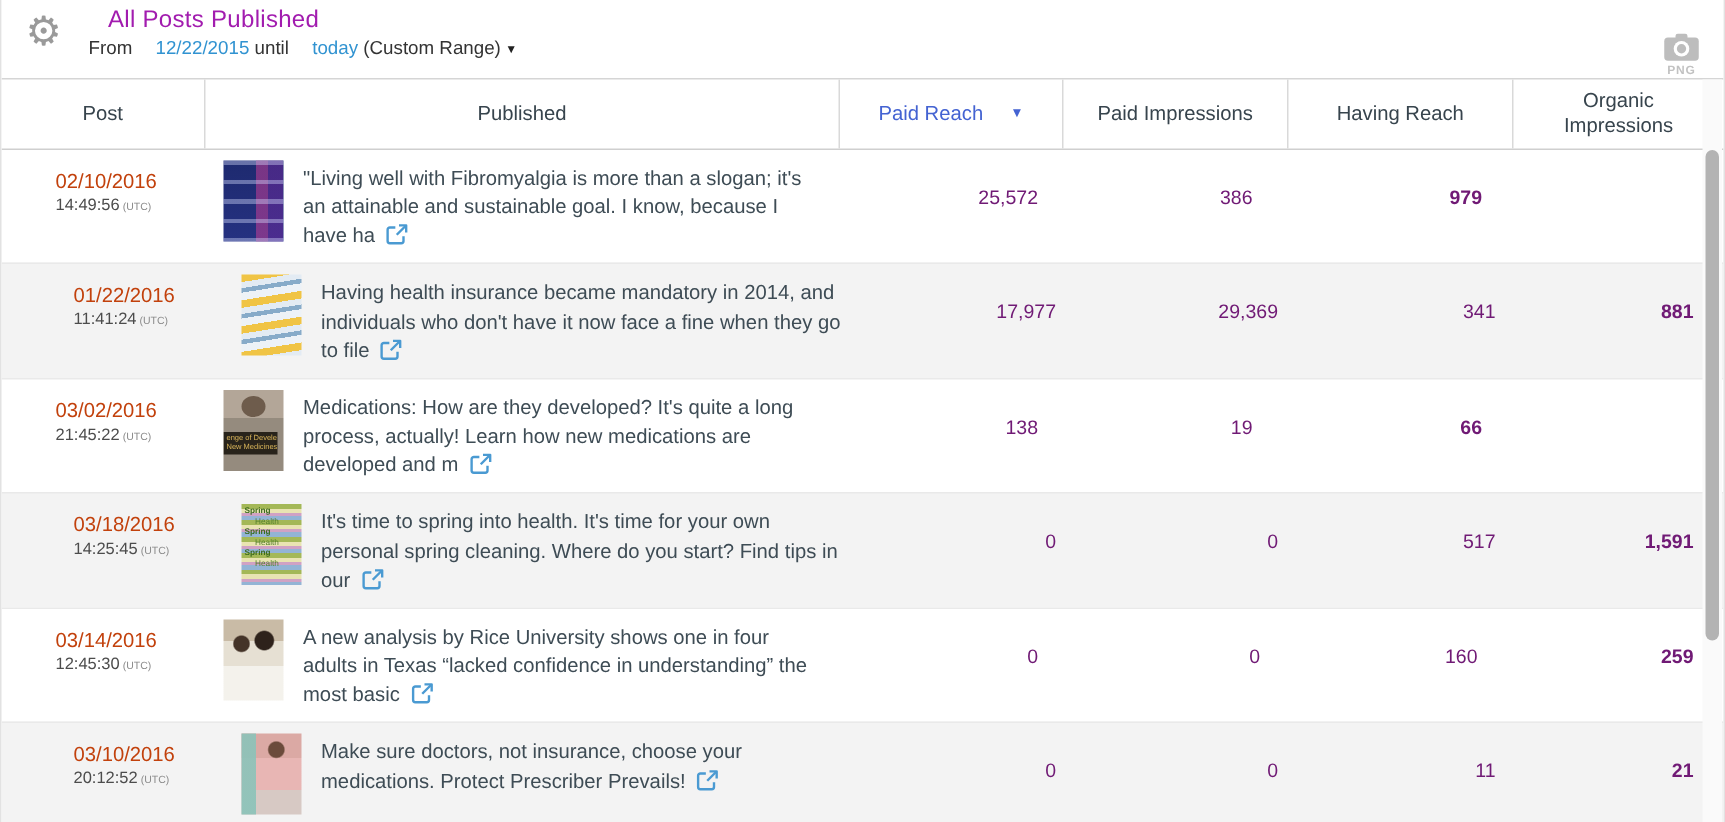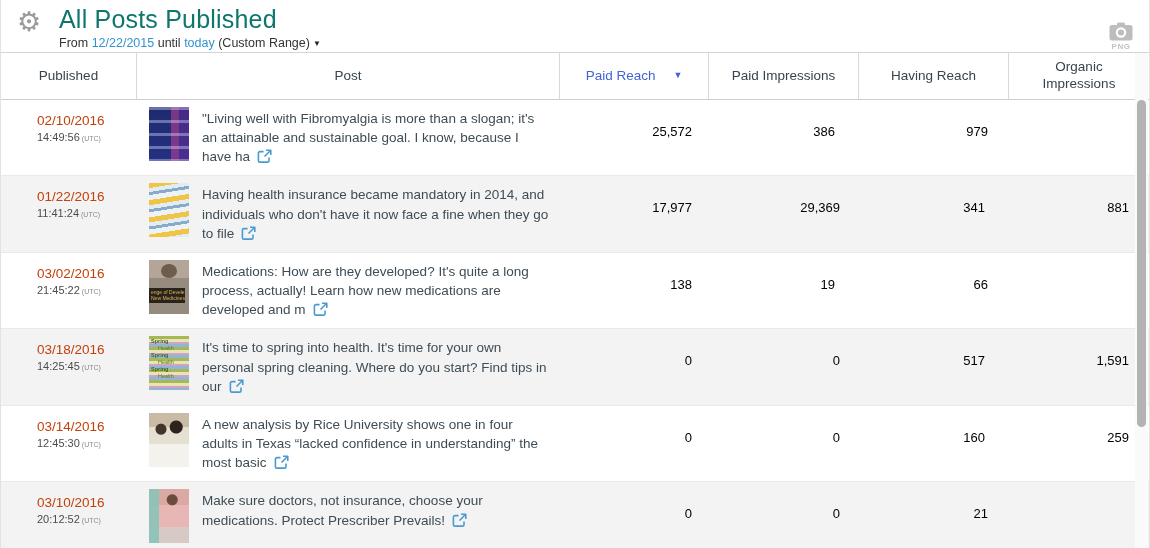--- a/index.html
+++ b/index.html
@@ -10,23 +10,23 @@
     overflow:hidden; border-left:1px solid #e2e2e2; border-right:1px solid #e2e2e2;
   }
 
   
   .topbar { position:relative; height:52px; background:#fff; }
   .gear {
     position:absolute; left:16px; top:8px; font-family:"DejaVu Sans", sans-serif;
     font-size:27px; color:#9a9a9a; cursor:pointer; line-height:1;
   }
   .titleblock { position:absolute; left:58px; top:5px; }
-  .page-title { font-size:25px; color:#0f766e; font-weight:400; letter-spacing:.2px; }
+  .page-title { font-size:16px; color:#a21caf; font-weight:400; letter-spacing:.2px;margin-left:13px; }
   .subtitle { font-size:12.5px; color:#333; margin-top:2px; }
-  .subtitle .lnk { color:#3193d1; cursor:pointer; }
+  .subtitle .lnk { color:#3193d1; cursor:pointer;margin-left:12px; }
   .subtitle .caret { font-size:8px; color:#222; margin-left:3px; vertical-align:1px; }
   .export-btn {
     position:absolute; right:10px; top:22px; width:36px; text-align:center;
     color:#bdbdbd; cursor:pointer;
   }
   .export-btn .cam { display:block; margin:0 auto; }
   .export-btn .fmt { font-size:8px; font-weight:bold; color:#c2c2c2; letter-spacing:.5px; margin-top:1px; }
 
   
   .grid-row { display:grid; grid-template-columns:135px 423px 149px 150px 150px 1fr; }
@@ -36,45 +36,45 @@
   .th {
     display:flex; align-items:center; justify-content:center; text-align:center;
     font-size:13.5px; color:#37444d; padding:0 14px; line-height:1.25;
   }
   .th + .th { border-left:1px solid #d9d9d9; }
   .th.sorted { color:#4463d2; cursor:pointer;text-align:right; }
   .th.sortable { cursor:pointer; }
   .sort-caret { font-size:9px; color:#4463d2; margin-left:18px; }
 
   .tr { position:relative; min-height:63px; }
-  .tr.even { background:#f3f3f3; }
+  .tr.even { background:#f3f3f3;padding-left:12px; }
   .tr + .tr { border-top:1px solid #e9e9e9; }
 
   .td-pub { padding:13px 6px 0 36px; }
   .pub-date { font-size:13.5px; color:#c2410c; }
   .pub-time { font-size:11px; color:#4c4c4c; margin-top:3px; }
   .pub-time .utc { font-size:7px; color:#8a8a8a; margin-left:2px; }
 
   .td-post { display:flex; padding:6px 8px 6px 13px; align-items:flex-start; }
   .thumb {
     width:40px; height:54px; flex:0 0 40px; margin-right:13px; margin-top:1px;
     position:relative; overflow:hidden; cursor:pointer;
   }
   .post-text {
     font-size:13.5px; line-height:1.42; color:#3e4c55; width:372px; margin-top:3px;
   }
   .extlink { display:inline-block; margin-left:7px; vertical-align:-3px; cursor:pointer; }
 
   .td-num {
-    font-size:13px; color:#000000; text-align:right; padding-top:24px;
+    font-size:13px; color:#701a75; text-align:right; padding-top:24px;
   }
   .td-num.n1 { padding-right:16px; }
   .td-num.n2 { padding-right:18px; }
   .td-num.n3 { padding-right:23px; }
-  .td-num.n4 { padding-right:20px; }
+  .td-num.n4 { padding-right:20px;font-weight:bold; }
 
   
   .thumb-1 { background-image:
       repeating-linear-gradient(180deg, rgba(215,222,255,.40) 0 3px, rgba(0,0,0,0) 3px 13px),
       repeating-linear-gradient(90deg, rgba(0,0,0,0) 0 22px, rgba(196,62,150,.55) 22px 30px, rgba(120,40,160,.45) 30px 40px),
       linear-gradient(#1e2a6f,#253181); }
   .thumb-2 { background-image:
       repeating-linear-gradient(171deg, #f0c445 0 5px, #e3ebf3 5px 9px, #87abc9 9px 12px, #edf2f7 12px 17px); }
   .thumb-3 { background:linear-gradient(180deg,#b3a698 0 34%, #958b7e 34% 100%); }
   .thumb-3::before { content:""; position:absolute; left:12px; top:4px; width:16px; height:14px;
@@ -123,22 +123,22 @@
         <rect x="0.5" y="3" width="23" height="15.5" rx="2.5" fill="#bdbdbd"></rect>
         <rect x="8" y="0.5" width="8" height="4" rx="1.5" fill="#bdbdbd"></rect>
         <circle cx="12" cy="10.5" r="5.2" fill="#ffffff"></circle>
         <circle cx="12" cy="10.5" r="3.1" fill="#bdbdbd"></circle>
       </svg>
       <div class="fmt">PNG</div>
     </div>
   </div>
 
   <div class="grid-row thead">
+    <div class="th">Post</div>
     <div class="th sortable">Published</div>
-    <div class="th">Post</div>
     <div class="th sorted">
       <span>Paid Reach</span>
       <span class="sort-caret">▼</span>
     </div>
     <div class="th sortable">Paid Impressions</div>
     <div class="th sortable">Having Reach</div>
     <div class="th sortable">Organic Impressions</div>
   </div>
 
   <div class="grid-row tr odd">
@@ -253,20 +253,21 @@
     <div class="td-post">
       <div class="thumb thumb-6"></div>
       <div class="post-text"><span>Make sure doctors, not insurance, choose your medications. Protect Prescriber Prevails!</span><span class="extlink"><svg width="15" height="15" viewBox="0 0 16 16" fill="none" stroke="#4a9ad2" stroke-width="1.7">
               <path d="M12.8 9v3.4a1.6 1.6 0 0 1-1.6 1.6H3.1a1.6 1.6 0 0 1-1.6-1.6V4.4a1.6 1.6 0 0 1 1.6-1.6H7"></path>
               <path d="M9.6 1.3h5.1v5.1" stroke-linejoin="round"></path>
               <path d="M14.4 1.6 8 8"></path>
             </svg></span></div>
     </div>
     <div class="td-num n1">0</div>
     <div class="td-num n2">0</div>
+    <div class="td-num n3">11</div>
     <div class="td-num n4">21</div>
   </div>
 
   <div class="scrollbar-track">
     <div class="scrollbar-thumb"></div>
   </div>
 
 </div>
 
 </body></html>

